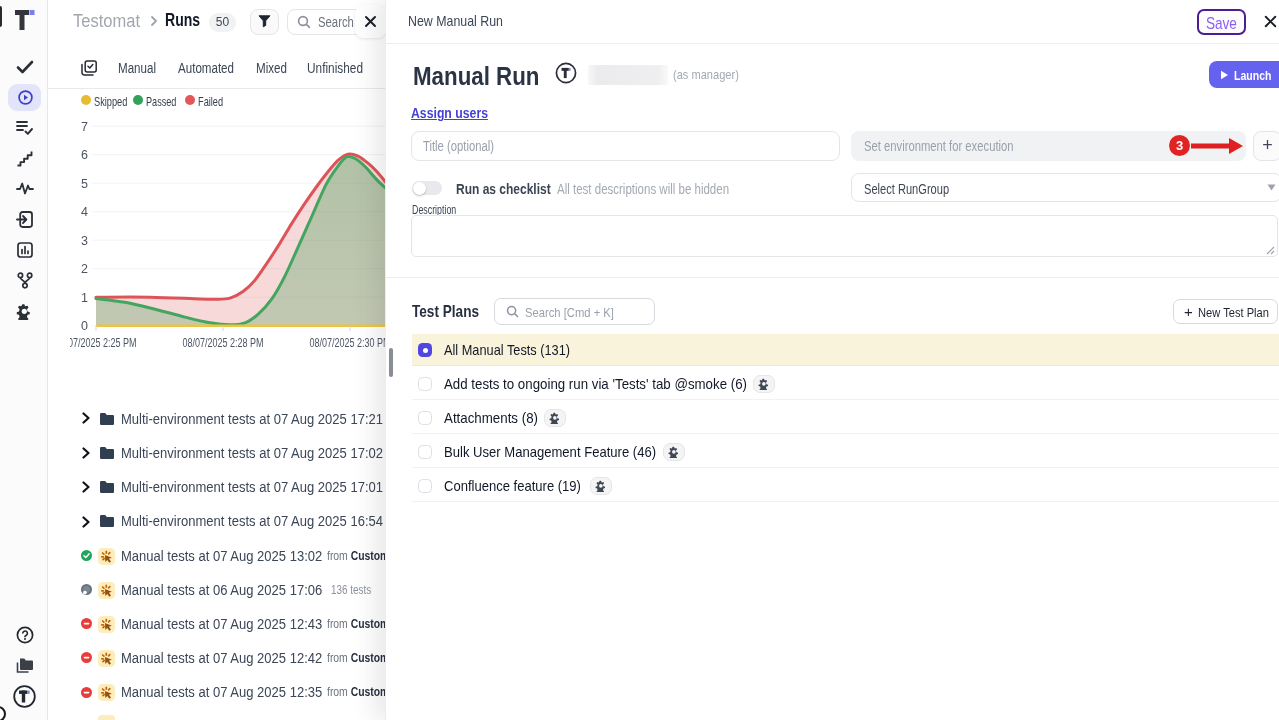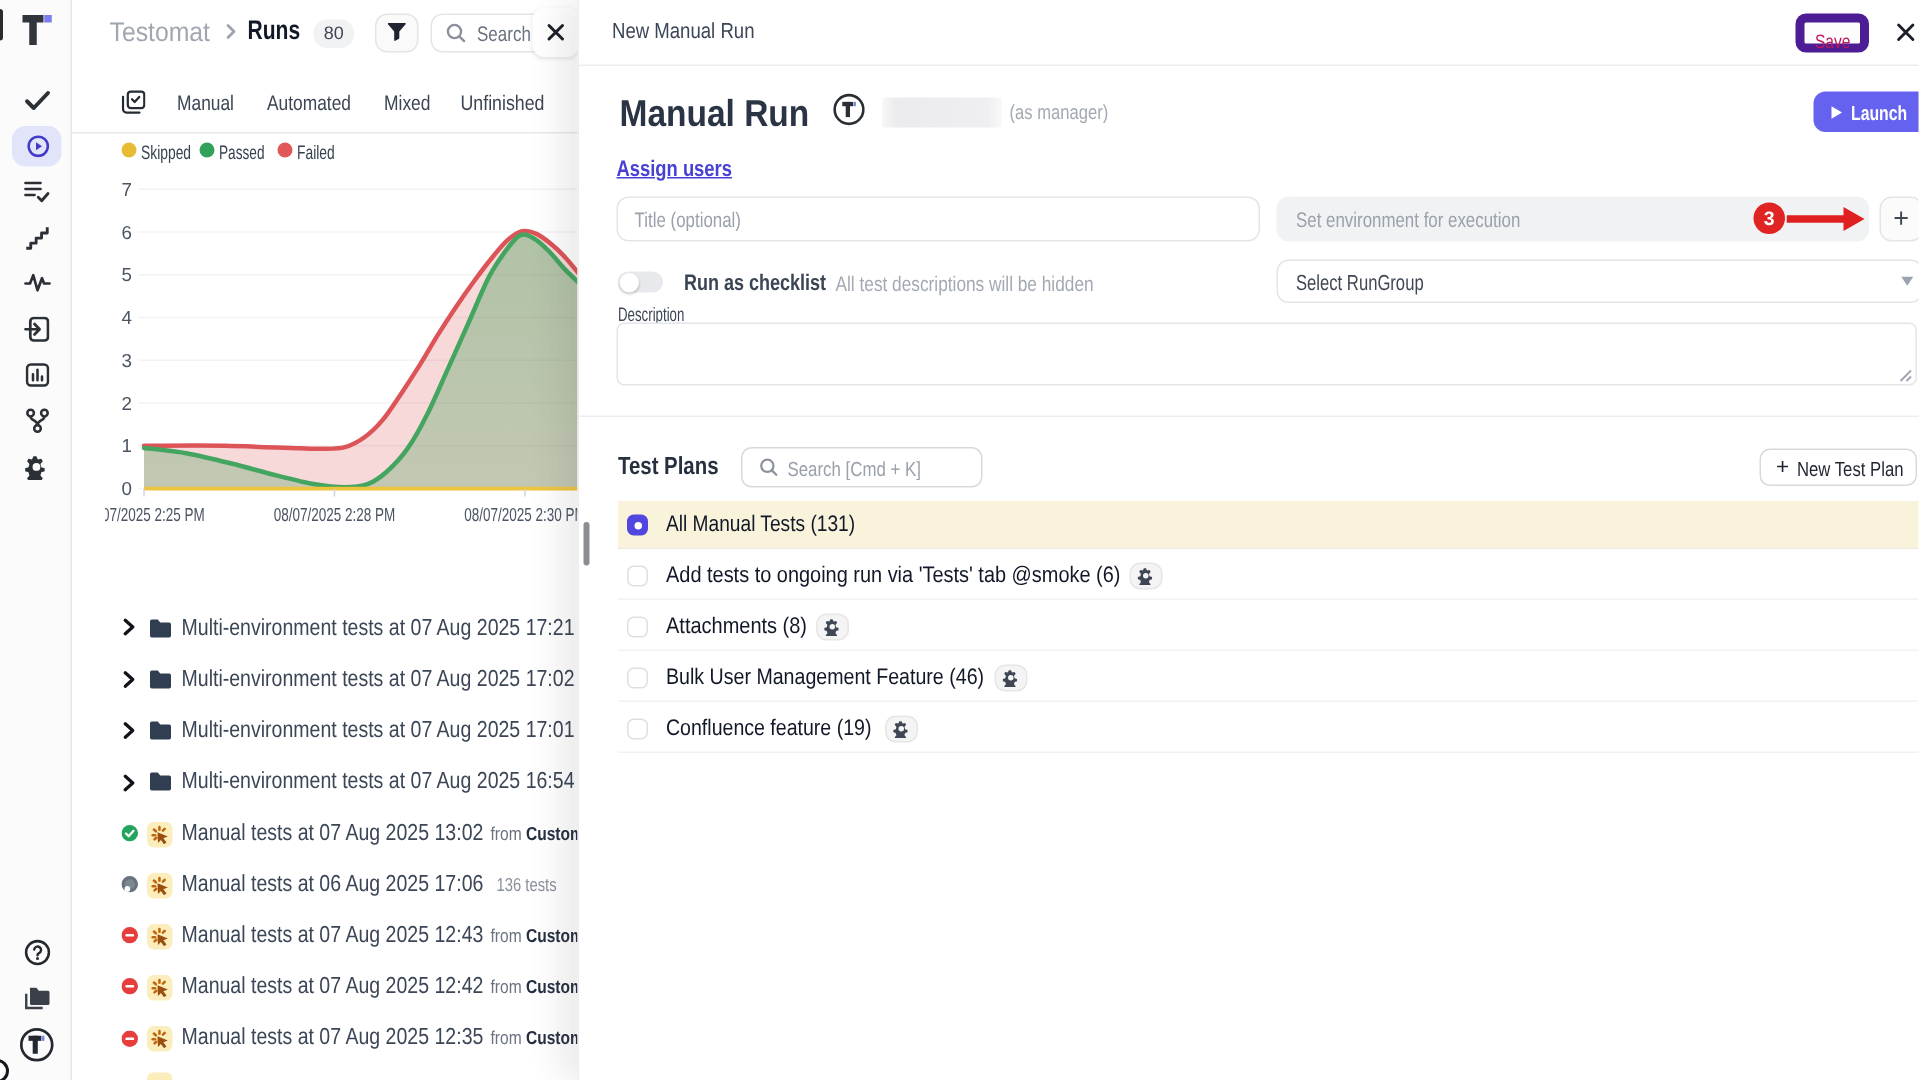--- a/index.html
+++ b/index.html
@@ -11,21 +11,21 @@
 </head>
 <body>
 
 <div class="abs" id="page" style="left:0;top:0;width:1279px;height:720px;background:#fff;">
 
   <div class="tx" style="left:73px;top:11px;font-size:18px;color:#a1a7b0;transform:scaleX(0.917);">Testomat</div>
   <svg class="abs" style="left:147px;top:14px;" width="14" height="14" viewBox="0 0 14 14">
       <path d="M5 3l4 4-4 4" fill="none" stroke="#9ca3af" stroke-width="1.8" stroke-linecap="round" stroke-linejoin="round"></path>
     </svg>
   <div class="tx" style="left:165px;top:10px;font-size:18px;font-weight:700;color:#111827;transform:scaleX(0.78);">Runs</div>
-  <div class="abs" style="left:209px;top:13px;width:27px;height:19px;background:#f1f2f4;border-radius:9px;font-size:12px;color:#3f4754;text-align:center;line-height:19px;">80</div>
+  <div class="abs" style="left:209px;top:13px;width:27px;height:19px;background:#f1f2f4;border-radius:9px;font-size:12px;color:#3f4754;text-align:center;line-height:19px;">50</div>
   <div class="abs" style="left:250px;top:9px;width:29px;height:26px;background:#fafafa;border:1px solid #e4e5e8;border-radius:8px;"></div>
   <svg class="abs" style="left:257px;top:14px;" width="15" height="15" viewBox="0 0 15 15">
       <path d="M2 1.8h11l-4.3 5v4.6l-2.4 1.4V6.8z" fill="#1f2430" stroke="#1f2430" stroke-width="1" stroke-linejoin="round"></path>
     </svg>
   <div class="abs" style="left:287px;top:9px;width:110px;height:26px;background:#fff;border:1px solid #e4e5e8;border-radius:8px;"></div>
   <svg class="abs" style="left:297px;top:15px;" width="14" height="14" viewBox="0 0 14 14">
       <circle cx="6" cy="6" r="4.4" fill="none" stroke="#8b919c" stroke-width="1.6"></circle>
       <path d="M9.4 9.4l3 3" stroke="#8b919c" stroke-width="1.6" stroke-linecap="round"></path>
     </svg>
   <div class="tx" style="left:318px;top:14px;font-size:14px;color:#6b7280;transform:scaleX(0.81);">Search</div>
@@ -281,21 +281,21 @@
       <rect x="8.8" y="5.5" width="3.4" height="12" fill="#23272e"></rect>
       <rect x="14.8" y="5.5" width="1.8" height="3.4" fill="#6f86e8"></rect>
     </svg>
 
   <div class="abs" style="left:-10px;top:706px;width:16px;height:16px;border-radius:50%;border:2.5px solid #16181d;background:#fff;"></div>
 </div>
 
 <div class="abs" id="drawer" style="left:385px;top:0;width:894px;height:720px;background:#fff;border-left:1px solid #ececee;box-shadow:-12px 0 20px rgba(60,60,70,0.10);">
 
   <div class="tx" style="left:22px;top:13px;font-size:14.5px;color:#3b4656;transform:scaleX(0.854);">New Manual Run</div>
-  <div class="abs" style="left:811px;top:9px;width:49px;height:26px;background:#fcfcfd;border:6px solid #4c1d95;border-radius:7px;font-size:13px;color:#be185d;text-align:center;line-height:25px;"><span style="display:inline-block;transform:scaleX(0.8);">Save</span></div>
+  <div class="abs" style="left:811px;top:9px;width:49px;height:26px;background:#fcfcfd;border:2px solid #4c1d95;border-radius:7px;font-size:17px;color:#8b5cf6;text-align:center;line-height:25px;"><span style="display:inline-block;transform:scaleX(0.8);">Save</span></div>
   <svg class="abs" style="left:878px;top:14.5px;" width="13" height="13" viewBox="0 0 15 15">
       <path d="M2 2l11 11M13 2L2 13" stroke="#1b1f27" stroke-width="2.2" stroke-linecap="round"></path>
     </svg>
   <div class="abs" style="left:0;top:43px;width:894px;height:1px;background:#ecedef;"></div>
 
   <div class="tx" style="left:27px;top:62px;font-size:25px;font-weight:800;color:#2a3444;transform:scaleX(0.893);">Manual Run</div>
   <svg class="abs" style="left:169px;top:62px;" width="22" height="22" viewBox="0 0 23 23">
       <circle cx="11.5" cy="11.5" r="10" fill="none" stroke="#2a2e35" stroke-width="1.8"></circle>
       <rect x="6.8" y="6.2" width="7.6" height="3" fill="#2a2e35"></rect>
       <rect x="9.2" y="6.2" width="3" height="10.6" fill="#2a2e35"></rect>

